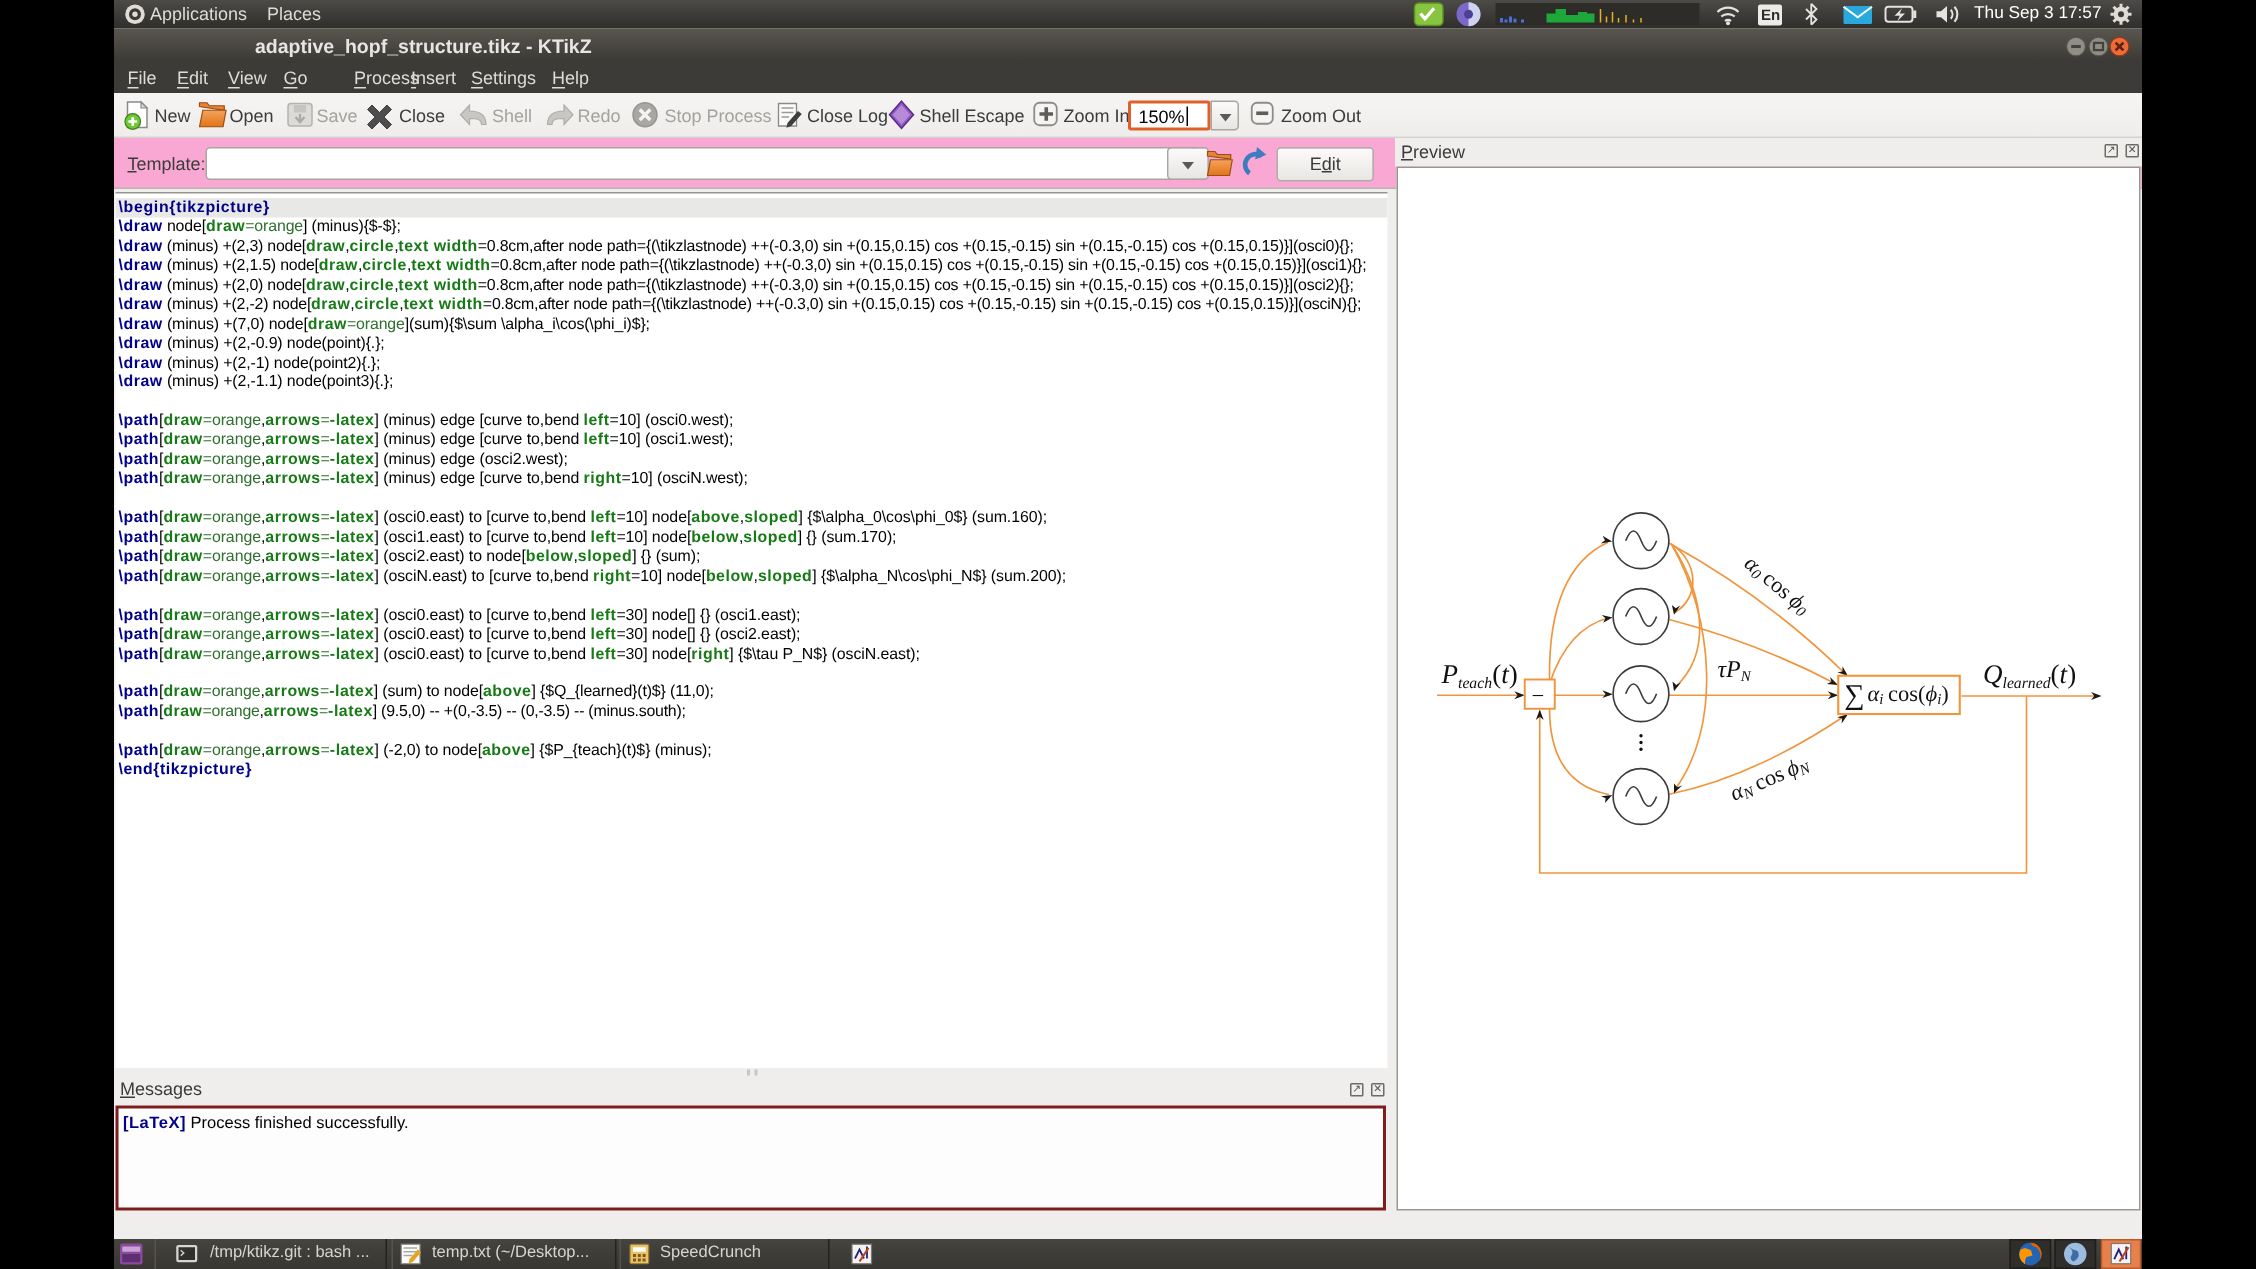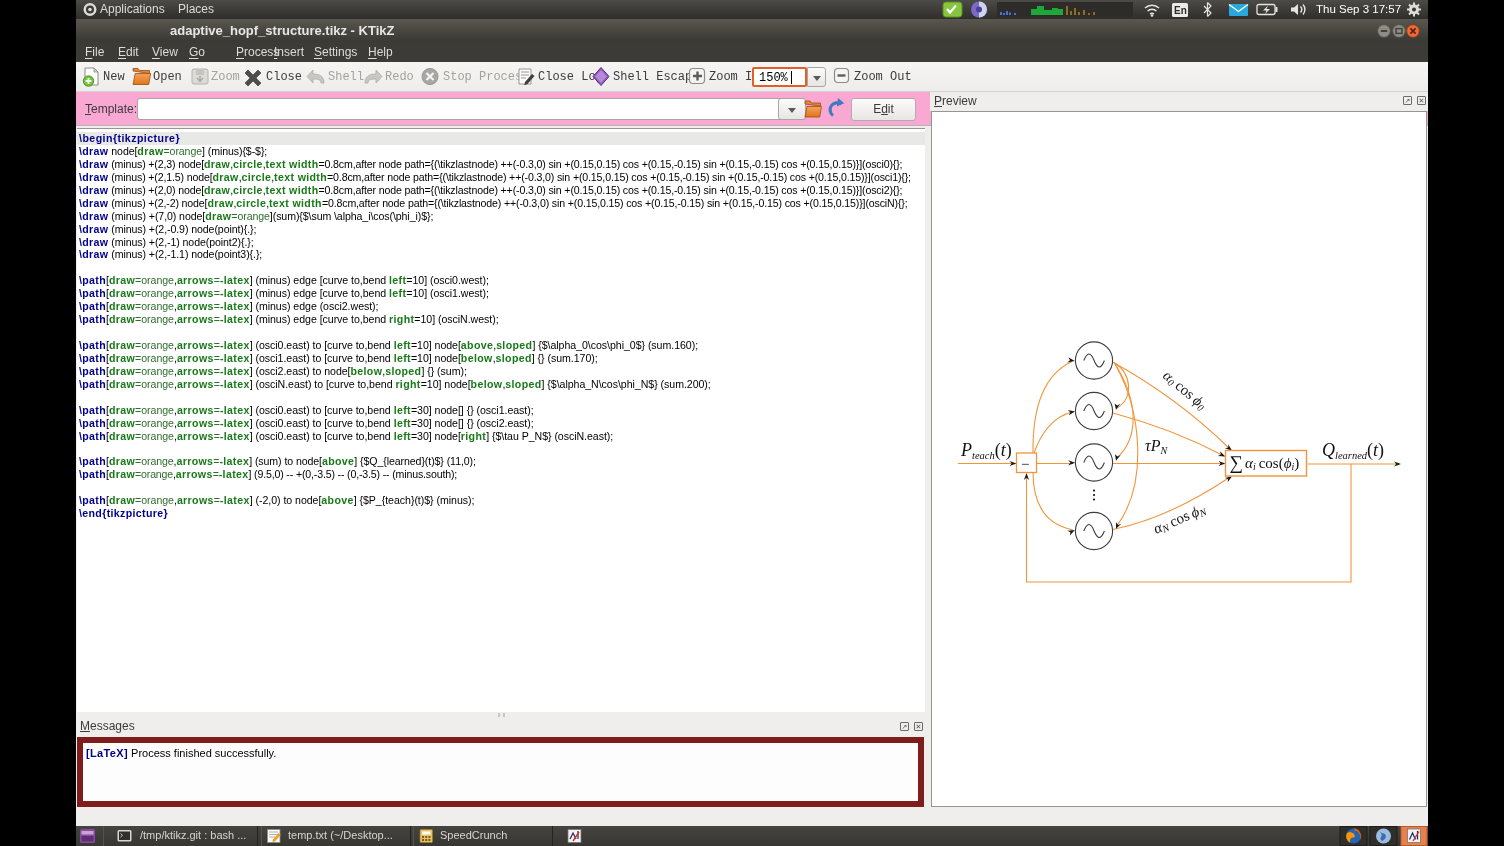--- a/index.html
+++ b/index.html
@@ -15,21 +15,21 @@
 
 #titlebar { position:absolute; left:0; top:19px; width:1352px; height:23px;
   background:linear-gradient(#59564f,#403e39 80%,#3b3935); }
 #titlebar .title { position:absolute; left:94px; top:4px; color:#e8e6e2; font-weight:bold; font-size:13px; }
 
 #menubar { position:absolute; left:0; top:42px; width:1352px; height:20px; background:#3c3b37; color:#dfdcd7; font-size:12px; }
 #menubar span { position:absolute; top:3px; }
 #menubar u { text-decoration:underline; text-underline-offset:2px; }
 
 #toolbar { position:absolute; left:0; top:62px; width:1352px; height:30px;
-  background:linear-gradient(#f6f5f3,#eeedeb); border-bottom:1px solid #d5d3cf;font-family:Liberation Mono, monospace; }
+  background:linear-gradient(#f6f5f3,#eeedeb); border-bottom:1px solid #d5d3cf; }
 .tbtxt { position:absolute; top:8px; font-size:12px; color:#3b3b3b; }
 .tbtxt.dis { color:#a5a29d; }
 
 #temprow { position:absolute; left:0; top:92px; width:1352px; height:34px;
   background:#f9a8d4; border-bottom:1px solid #b8b5b0; }
 #temprow .lbl { position:absolute; left:9px; top:10px; font-size:12px; color:#3b3b3b; }
 #tmplcombo { position:absolute; left:61px; top:6px; width:660px; height:22px; background:#fff;
   border:1px solid #a9a69f; border-radius:3px; }
 #tmplarrow { position:absolute; left:702px; top:6px; width:28px; height:22px;
   background:linear-gradient(#fbfafa,#e8e6e3); border:1px solid #a9a69f; border-radius:3px; }
@@ -43,21 +43,21 @@
   border-top:1px solid #979590; font-size:10.6px; color:#000; overflow:hidden; padding-top:3px; }
 #editor .l { position:relative; height:12.95px; line-height:12.95px; padding-left:2px; white-space:pre; letter-spacing:-0.09px; }
 #editor .hl { background:#e8e8e6; }
 .c { color:#00008b; font-weight:bold; letter-spacing:0.35px; }
 .k { color:#177a17; font-weight:bold; letter-spacing:0.35px; }
 .kv { color:#2e6e2e; }
 
 #split { position:absolute; left:0; top:712px; width:850px; height:6px; background:#efeeec; }
 #msghdr { position:absolute; left:0; top:718px; width:850px; height:18px; background:#efeeec; font-size:12px; color:#3b3b3b; }
 #msghdr .t { position:absolute; left:4px; top:1px; }
-#msgbox { position:absolute; left:1px; top:737px; width:847px; height:70px; background:#fdfdfd; border:6px solid #7f1d1d; 
+#msgbox { position:absolute; left:1px; top:737px; width:847px; height:70px; background:#fdfdfd; border:2px solid #7f1d1d; 
   font-size:11px; padding:4px 3px; }
 
 #prevhdr { position:absolute; left:854px; top:92px; width:498px; height:19px; background:#efeeec; font-size:12px; color:#3b3b3b; }
 #prevhdr .t { position:absolute; left:4px; top:2px; }
 #prevbox { position:absolute; left:855px; top:111px; width:496px; height:696px; background:#fff; border:1px solid #979590; }
 .hicon { position:absolute; top:4px; width:9px; height:9px; border:1px solid #6d6b66; border-radius:1px; font-size:7px; line-height:7px; text-align:center; color:#55534e; }
 
 #statusbar { position:absolute; left:0; top:808px; width:1352px; height:18px; background:#f0efed; font-size:12px; color:#3b3b3b; }
 
 #taskbar { position:absolute; left:0; top:826px; width:1352px; height:20px;
@@ -160,21 +160,21 @@
   <span style="left:113px;"><u>G</u>o</span>
   <span style="left:141px;margin-left:19px;"><u>P</u>rocess</span>
   <span style="left:198px;"><u>I</u>nsert</span>
   <span style="left:238px;"><u>S</u>ettings</span>
   <span style="left:292px;"><u>H</u>elp</span>
 </div>
 
 <div id="toolbar">
   <span class="tbtxt" style="left:27px;">New</span>
   <span class="tbtxt" style="left:77px;">Open</span>
-  <span class="tbtxt dis" style="left:135px;">Zoom</span>
+  <span class="tbtxt dis" style="left:135px;">Save</span>
   <span class="tbtxt" style="left:190px;">Close</span>
   <span class="tbtxt dis" style="left:252px;">Shell</span>
   <span class="tbtxt dis" style="left:309px;">Redo</span>
   <span class="tbtxt dis" style="left:367px;">Stop Process</span>
   <span class="tbtxt" style="left:462px;">Close Log</span>
   <span class="tbtxt" style="left:537px;">Shell Escape</span>
   <span class="tbtxt" style="left:633px;">Zoom In</span>
   <span class="tbtxt" style="left:778px;">Zoom Out</span>
   <div class="abs" style="left:676px; top:5px; width:55px; height:20px; background:#fff; border:2px solid #e0602a; border-radius:2px;">
     <span style="position:absolute; left:5px; top:2px; font-size:12px;">150%</span>

